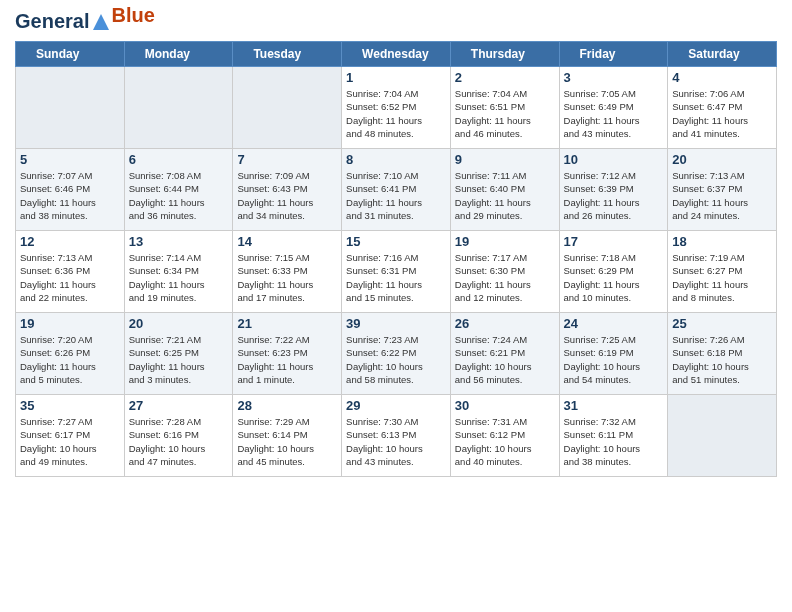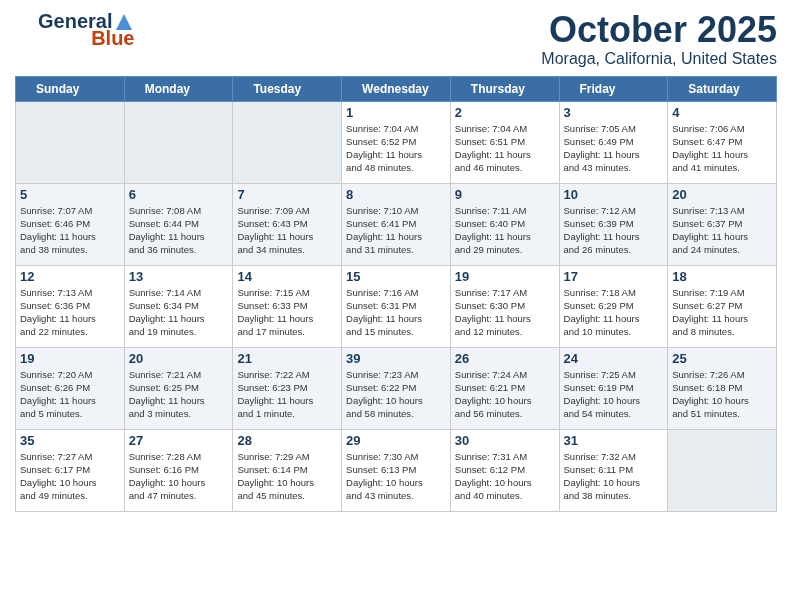--- a/index.html
+++ b/index.html
@@ -17,23 +17,22 @@
       padding: 10px 15px;
     }
     .header {
       display: flex;
       justify-content: space-between;
       align-items: flex-start;
       margin-bottom: 8px;
     }
     .logo {
       display: flex;
-      flex-direction: column;
-      align-items: flex-end;
-      margin-left: 23px;
+      flex-direction: row;
+      align-items: flex-start;
     }
     .title-block {
       text-align: right;
     }
     .title-block h1 {
       font-size: 36px;
       font-weight: bold;
       color: #1a3a5c;
       line-height: 1.1;
     }
@@ -91,24 +90,20 @@
 <div class="page">
   <div class="header">
     <div class="logo">
       <div style="display:flex;align-items:center;gap:2px;">
         <span style="font-size:20px;font-weight:bold;color:#1a3a5c;">General</span>
         <svg width="20" height="20" viewBox="0 0 20 20">
           <polygon points="10,2 18,18 2,18" fill="#4a90d9"></polygon>
         </svg>
       </div>
       <span style="font-size:20px;font-weight:bold;color:#c2410c;margin-top:-6px;">Blue</span>
-    </div>
-    <div class="title-block">
-      <h1>October 2025</h1>
-      <h2>Moraga, California, United States</h2>
     </div>
   </div>
 
   <table class="calendar">
     <thead>
       <tr>
         <th>Sunday</th>
         <th>Monday</th>
         <th>Tuesday</th>
         <th>Wednesday</th>

